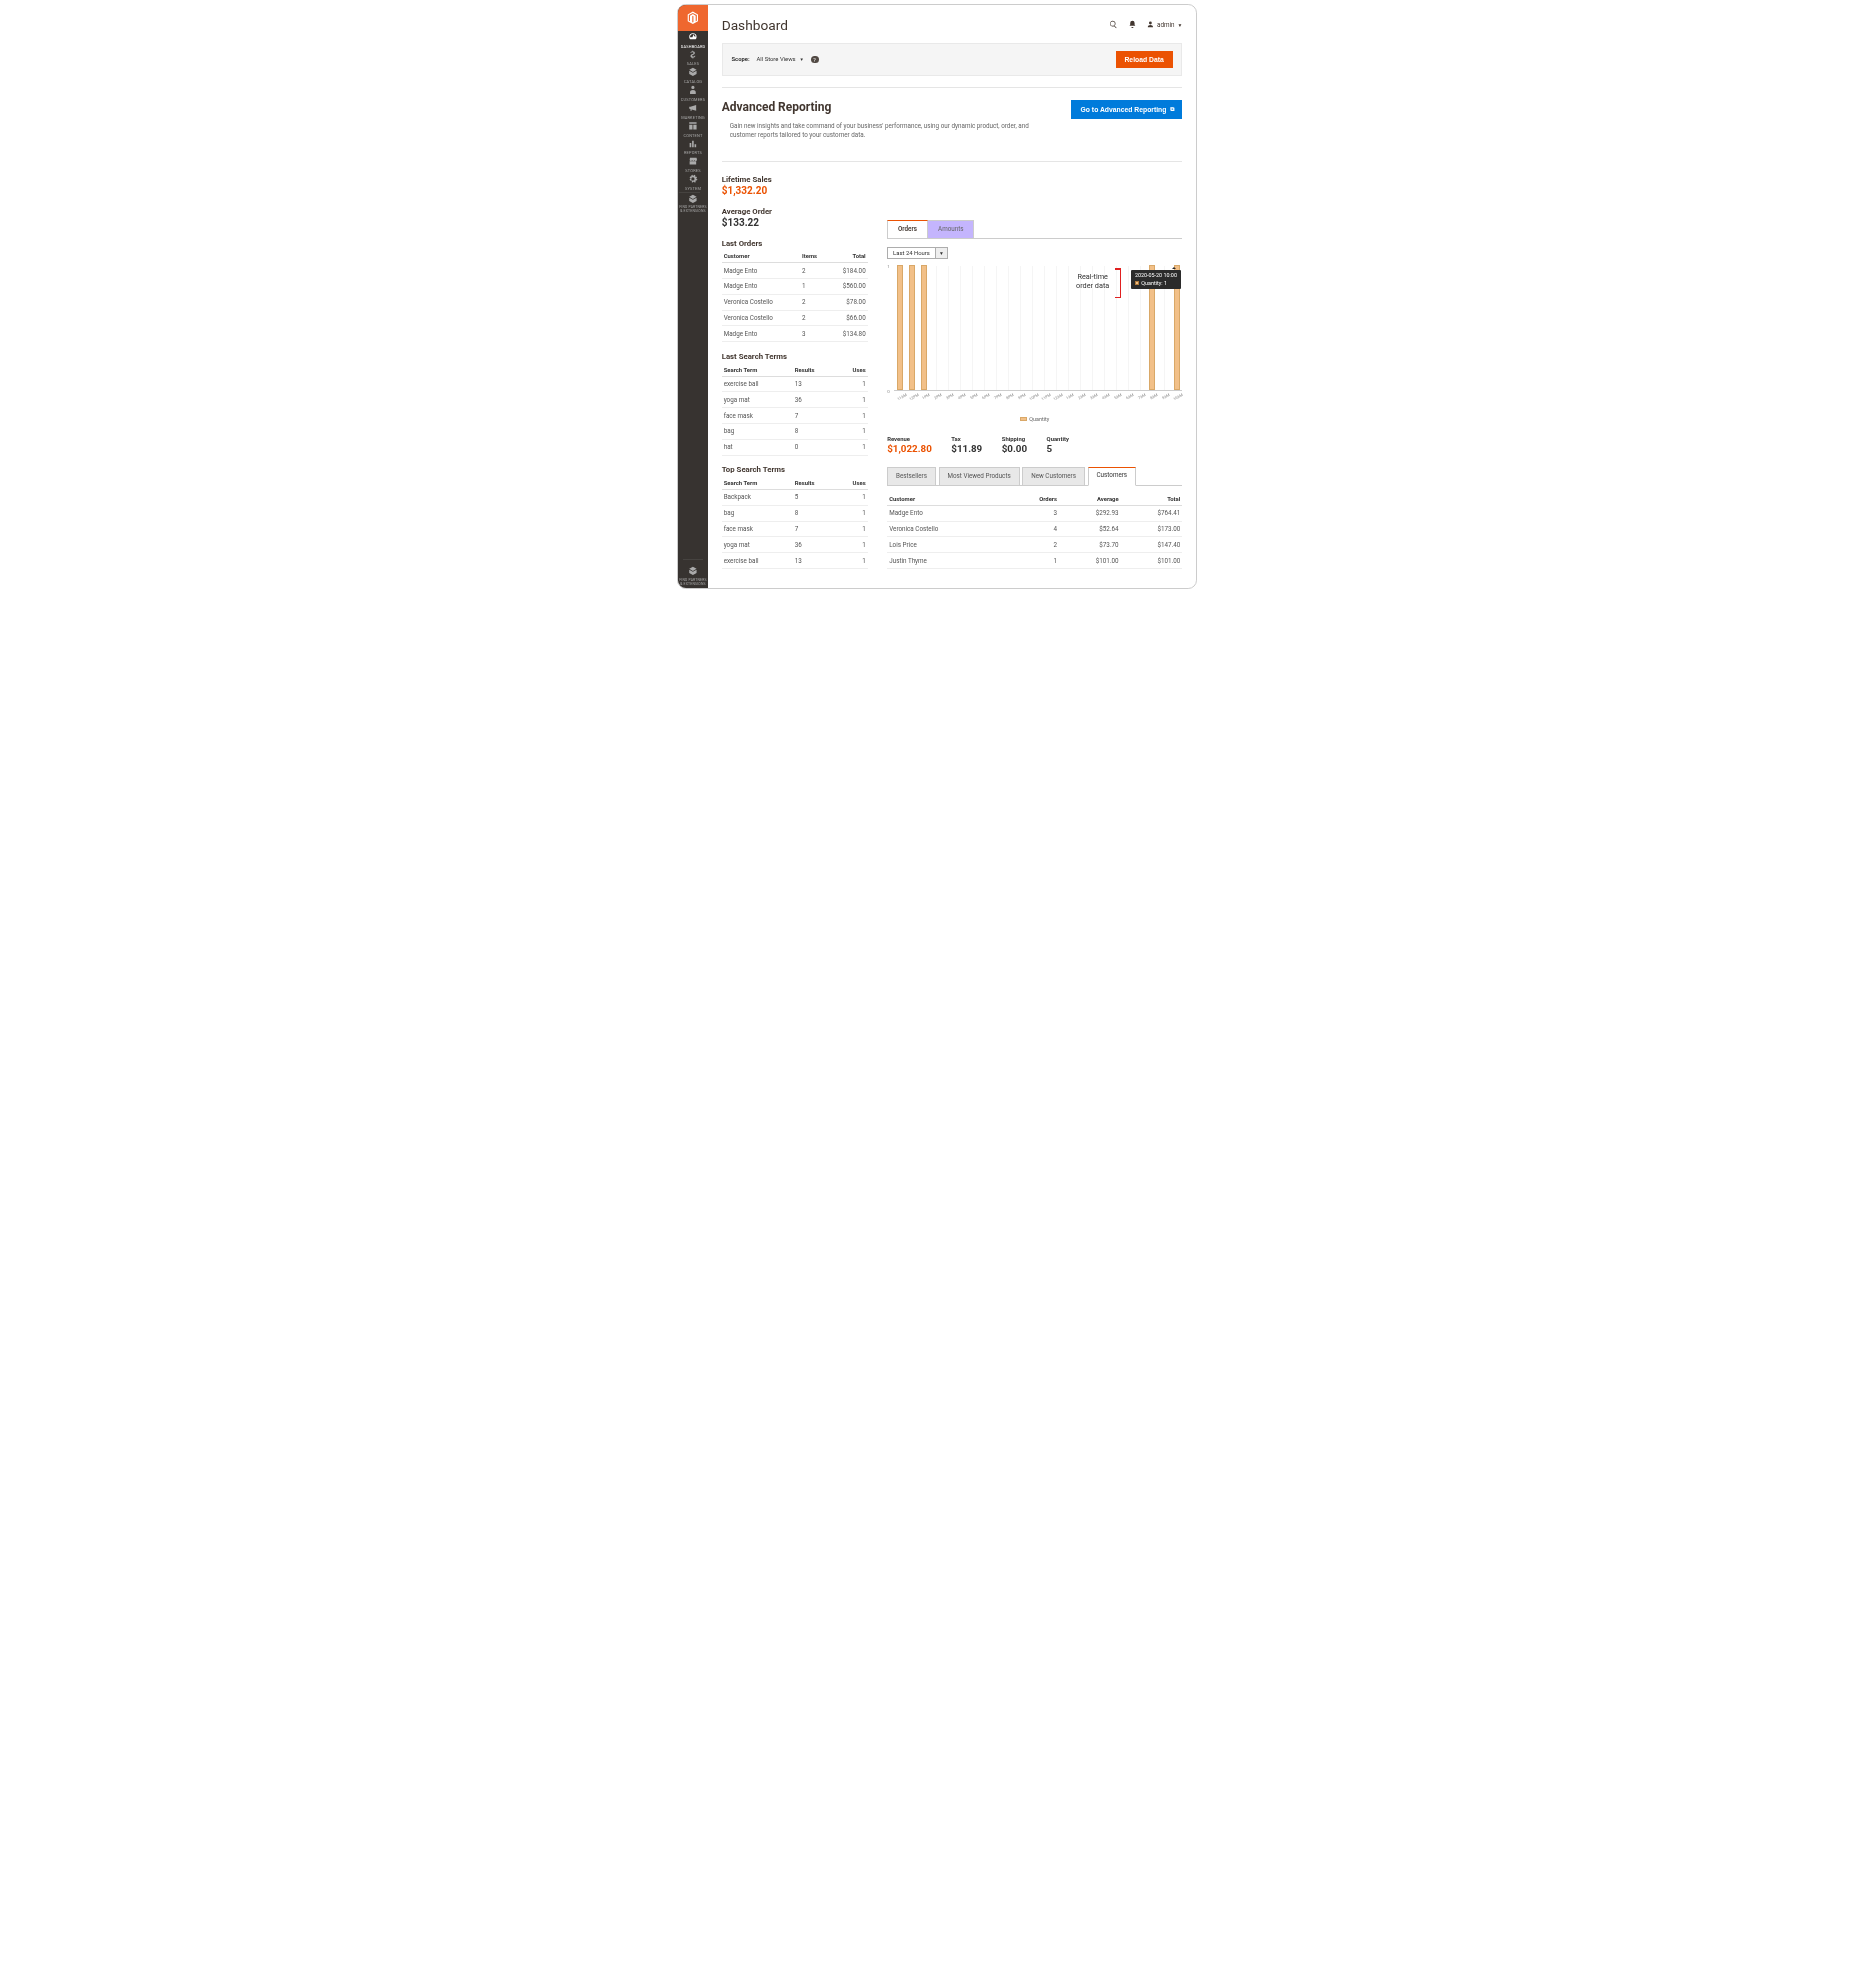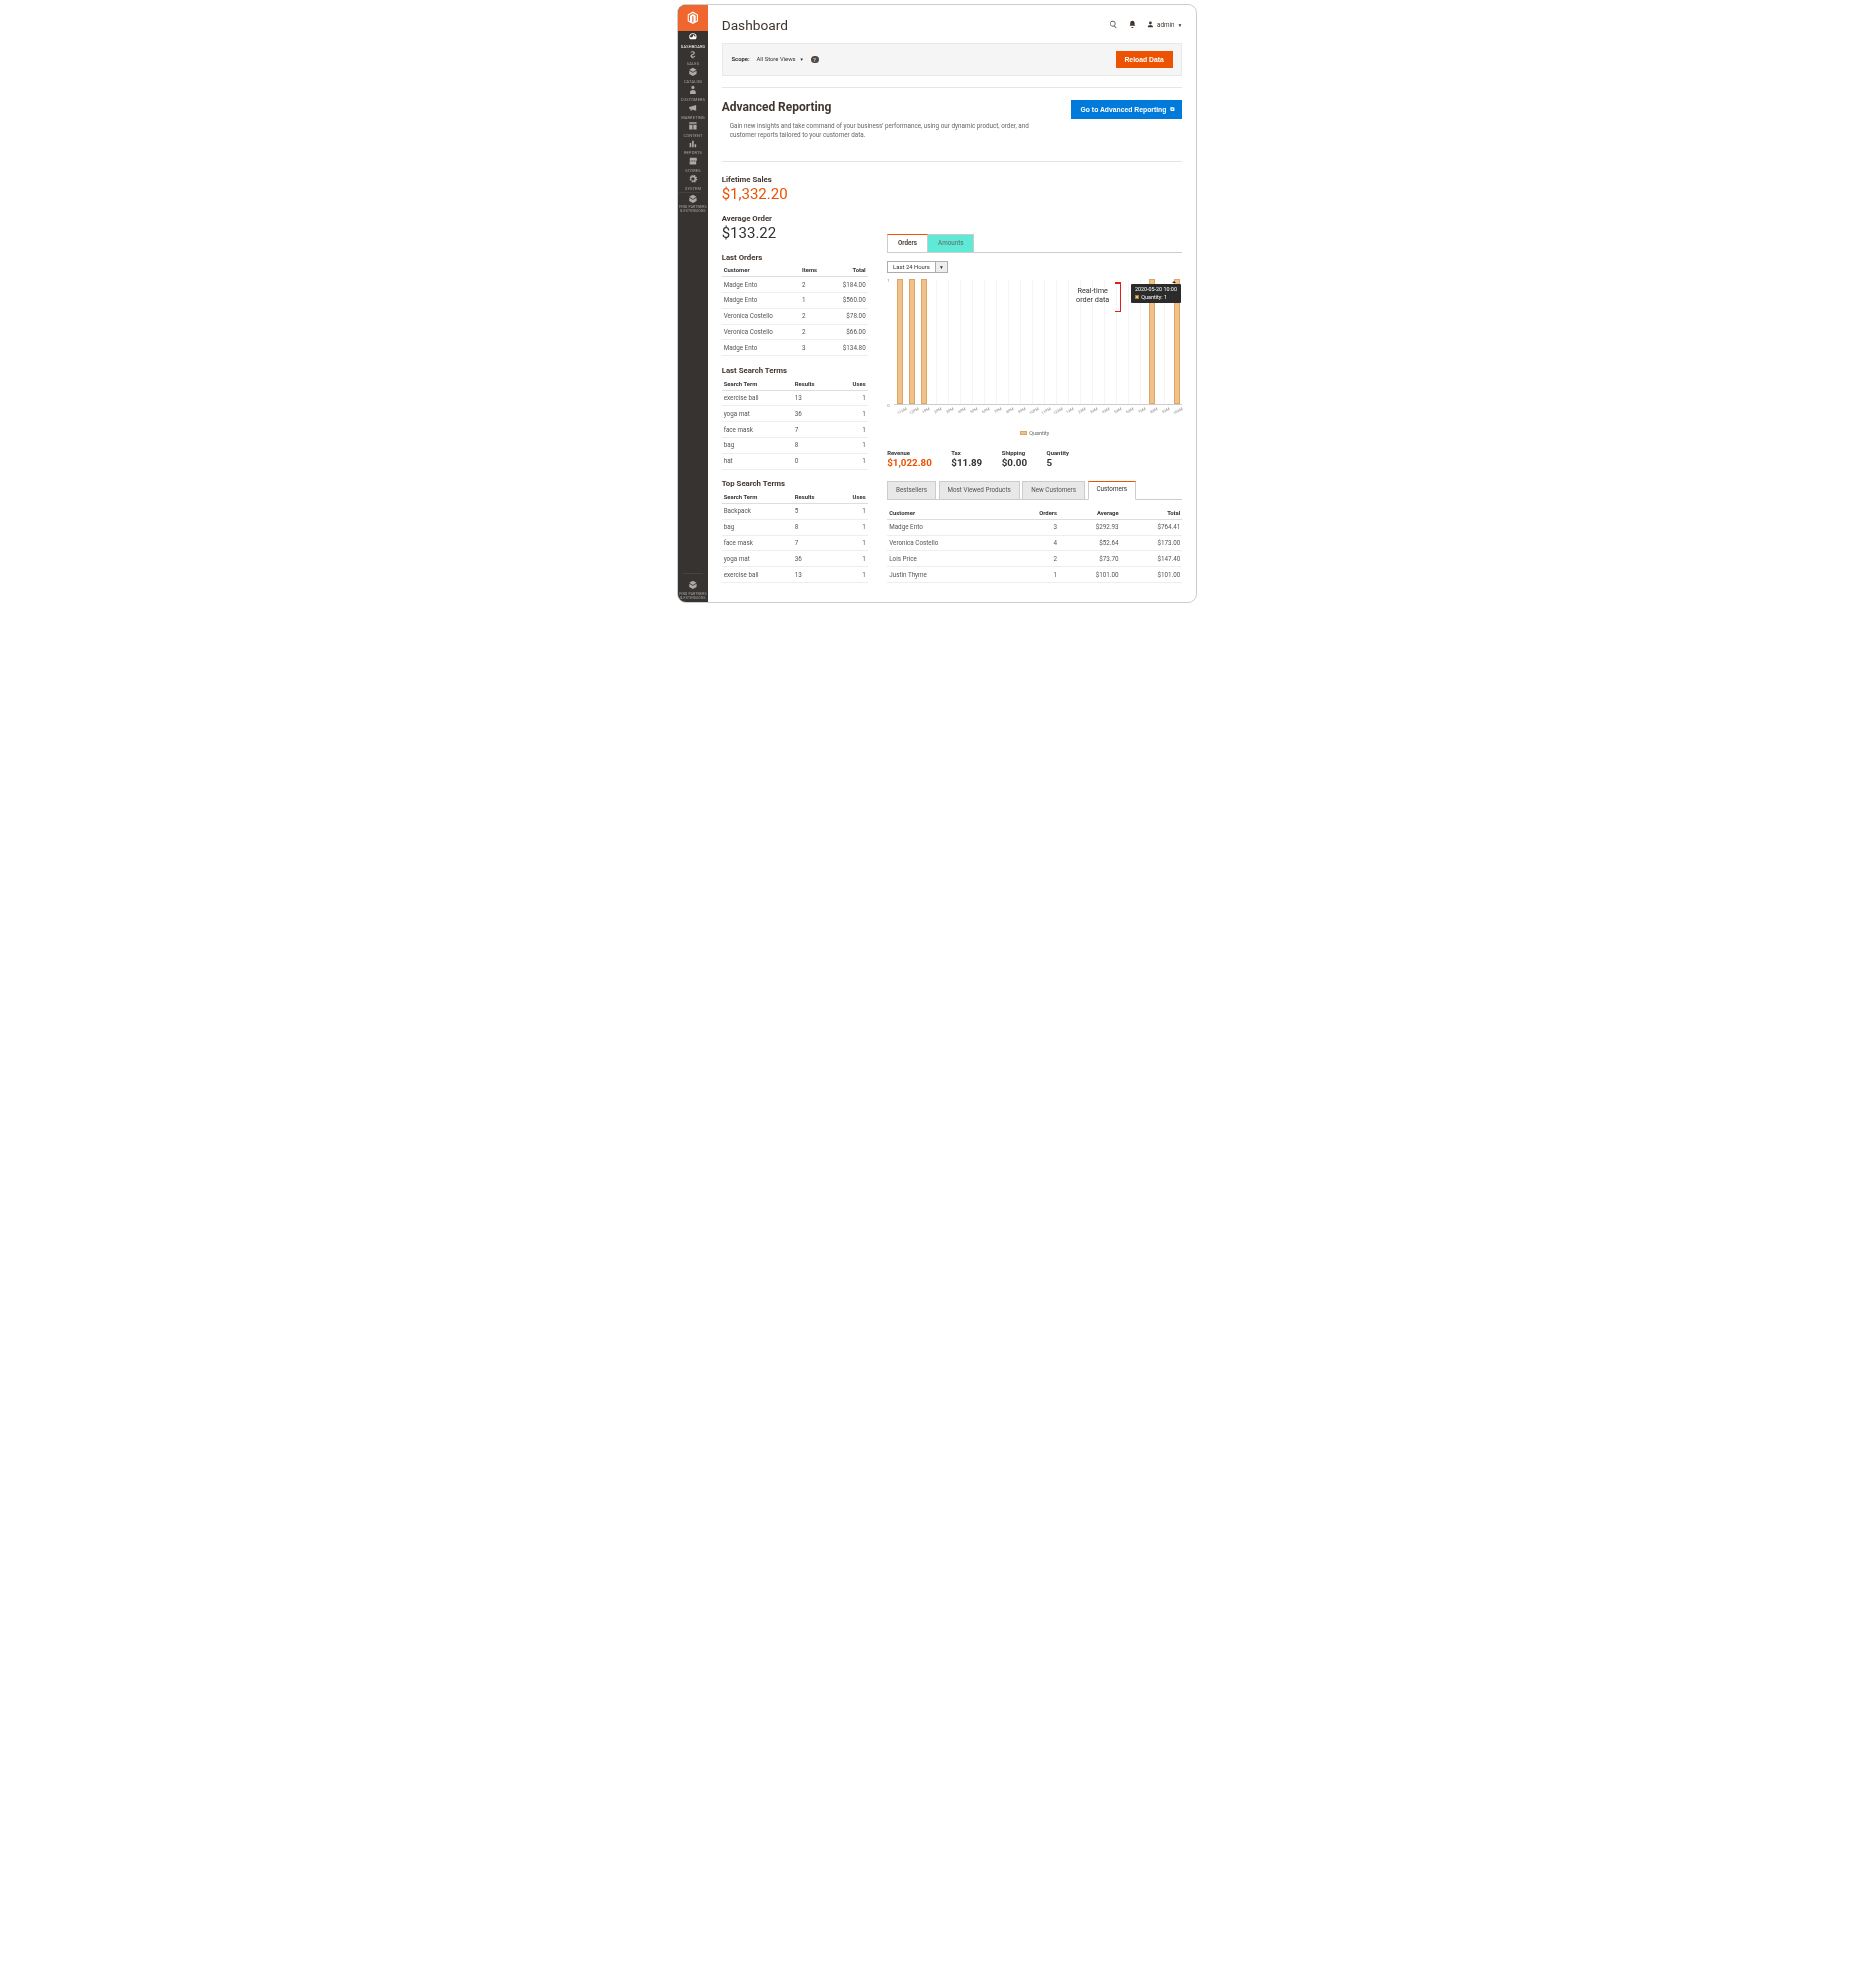--- a/index.html
+++ b/index.html
@@ -52,34 +52,34 @@
   .btn-blue { background:#007bdb; color:#fff; border:none; padding:5.9px 7.8px 5.9px 9.8px; font-size:6.8px; font-weight:600; display:inline-flex; align-items:center; gap:3.9px; cursor:pointer; white-space:nowrap; }
   .btn-blue .ext { font-size:5.9px; }
 
   
   .cols { display:flex; gap:19.5px; align-items:flex-end; }
   .leftcol { width:146px; flex:0 0 146px; }
   .rightcol { flex:1; min-width:0; }
 
   .stat-block { margin-bottom:10.7px; }
   .stat-block h3 { margin:0 0 1px; font-size:7.8px; font-weight:700; color:#41362f; }
-  .stat-block .big { font-size:15px; font-weight:400; }
+  .stat-block .big { font-size:10px; font-weight:700; }
   .stat-block .orange { color:#eb5202; }
 
   .sect-h { font-size:7.8px; font-weight:700; color:#41362f; margin:9.8px 0 2.9px; }
 
   table.data { width:100%; border-collapse:collapse; font-size:6.3px; }
   table.data th { text-align:left; font-weight:700; color:#333; padding:2.9px 2px; border-bottom:0.5px solid #ddd; font-size:5.9px; }
   table.data th.num { text-align:right; }
   table.data td { padding:3.4px 2px; border-bottom:0.5px solid #eee; color:#555; }
   table.data td.num { text-align:right; }
 
   
   .tabs { display:flex; border-bottom:0.5px solid #ccc; margin-bottom:8.8px; }
-  .tab { background:#5eead4; border:0.5px solid #ccc; border-bottom:none; padding:4.4px 9.8px; font-size:6.3px; color:#666; cursor:pointer; margin-right:-0.5px; }
+  .tab { background:#c4b5fd; border:0.5px solid #ccc; border-bottom:none; padding:4.4px 9.8px; font-size:6.3px; color:#666; cursor:pointer; margin-right:-0.5px; }
   .tab.active { background:#fff; color:#41362f; font-weight:600; border-top:1.5px solid #eb5202; padding-top:3.4px; position:relative; top:0.5px; }
 
   .period-select { display:inline-flex; border:0.5px solid #adadad; font-size:5.9px; }
   .period-select .ptext { padding:2px 4.9px; }
   .period-select .pbtn { border-left:0.5px solid #adadad; background:#eee; padding:2px 3.4px; font-size:4.9px; }
 
   
   .chart-wrap { position:relative; margin-top:6.8px; }
   .chart { position:relative; width:100%; height:132px; }
   .chart .yaxis { position:absolute; left:0; top:0; width:5.9px; height:125px; font-size:4.4px; color:#888; }

